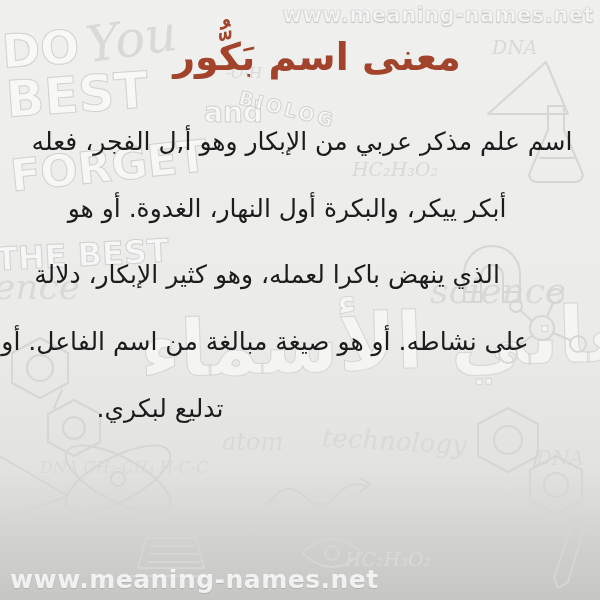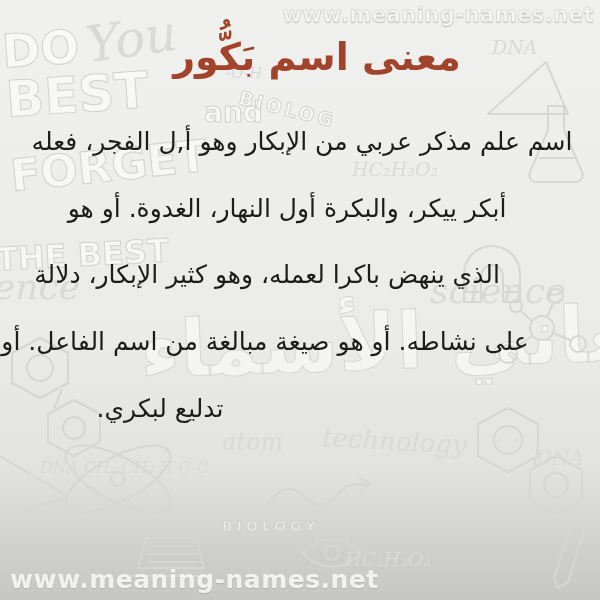--- a/index.html
+++ b/index.html
@@ -73,21 +73,20 @@
   <span class="dd" style="left:10px;top:140px;font-size:44px;transform:rotate(-6deg);">FORGET</span>
   <span class="dd dd-script" style="left:352px;top:158px;font-size:19px;">HC₂H₃O₂</span>
   <span class="dd" style="left:-4px;top:236px;font-size:32px;transform:rotate(-3deg);">THE BEST</span>
   <span class="dd dd-script" style="left:-6px;top:266px;font-size:36px;">ence</span>
   <span class="dd dd-script" style="left:430px;top:270px;font-size:36px;">science</span>
   <span class="dd dd-arabic" style="left:140px;top:296px;transform:rotate(-2deg);">معاني الأسماء</span>
   <span class="dd dd-script" style="left:222px;top:428px;font-size:24px;">atom</span>
   <span class="dd dd-script" style="left:322px;top:426px;font-size:26px;transform:rotate(3deg);">technology</span>
   <span class="dd dd-script" style="left:536px;top:446px;font-size:20px;">DNA</span>
   <span class="dd dd-script" style="left:40px;top:458px;font-size:16px;">DNA CH₃-CH₃ H-C-C</span>
-  <span class="dd" style="left:222px;top:518px;font-size:14px;letter-spacing:4px;">BIOLOGY</span>
   <span class="dd dd-script" style="left:345px;top:548px;font-size:19px;">HC₂H₃O₂</span>
 
   <div class="dd-svg" style="left:518px;top:100px;">
     <svg width="78" height="92" viewBox="0 0 78 92">
       <path d="M30 6 h16 v24 l18 42 a7 7 0 0 1 -6 10 h-40 a7 7 0 0 1 -6 -10 l18 -42 z"></path>
       <line x1="22" y1="58" x2="56" y2="58"></line>
     </svg>
   </div>
   <div class="dd-svg" style="left:450px;top:238px;">
     <svg width="84" height="68" viewBox="0 0 84 68">

